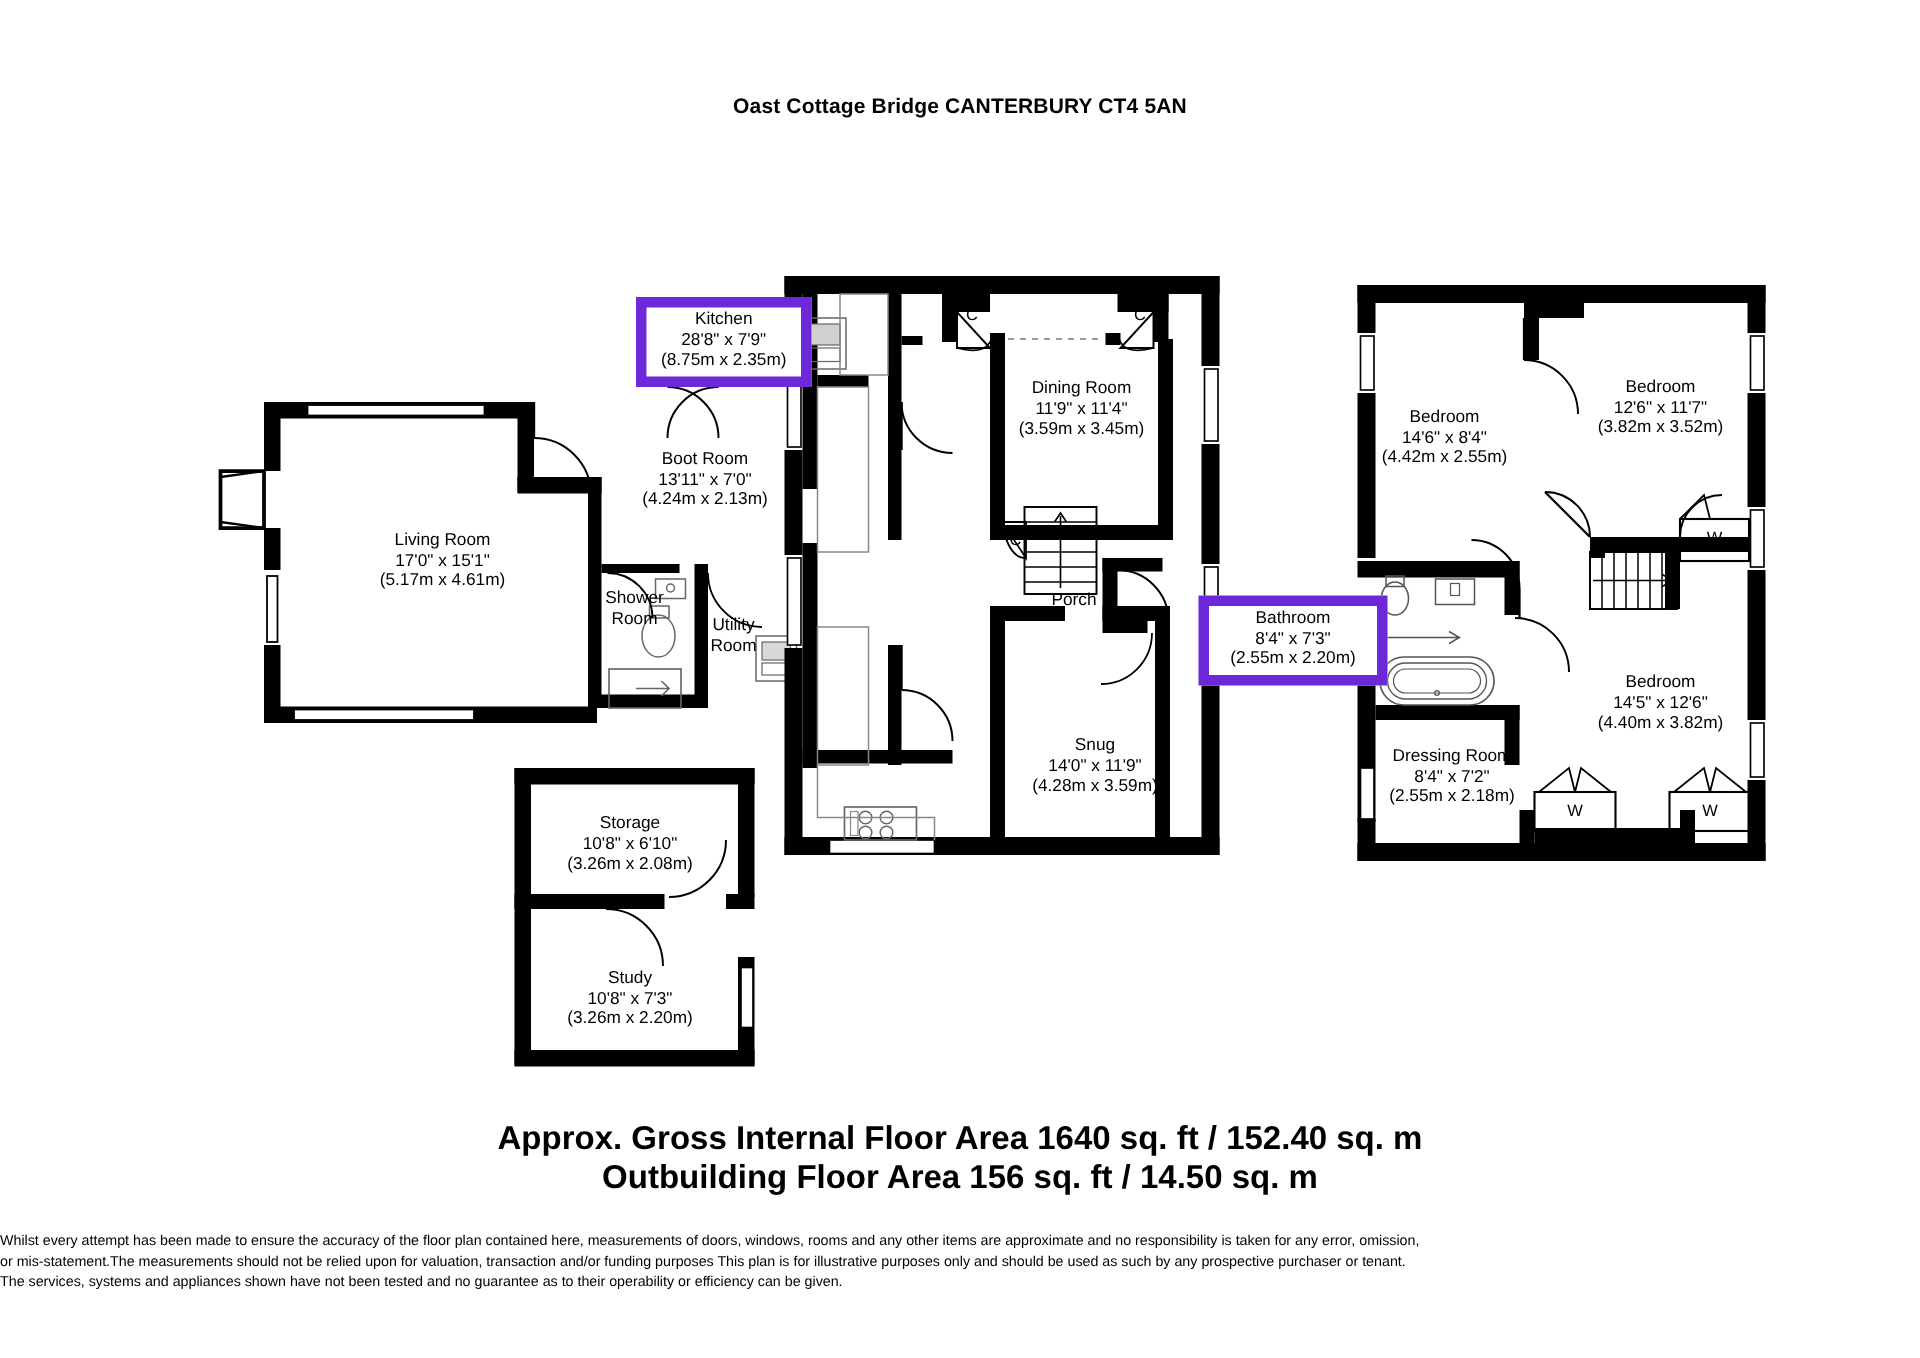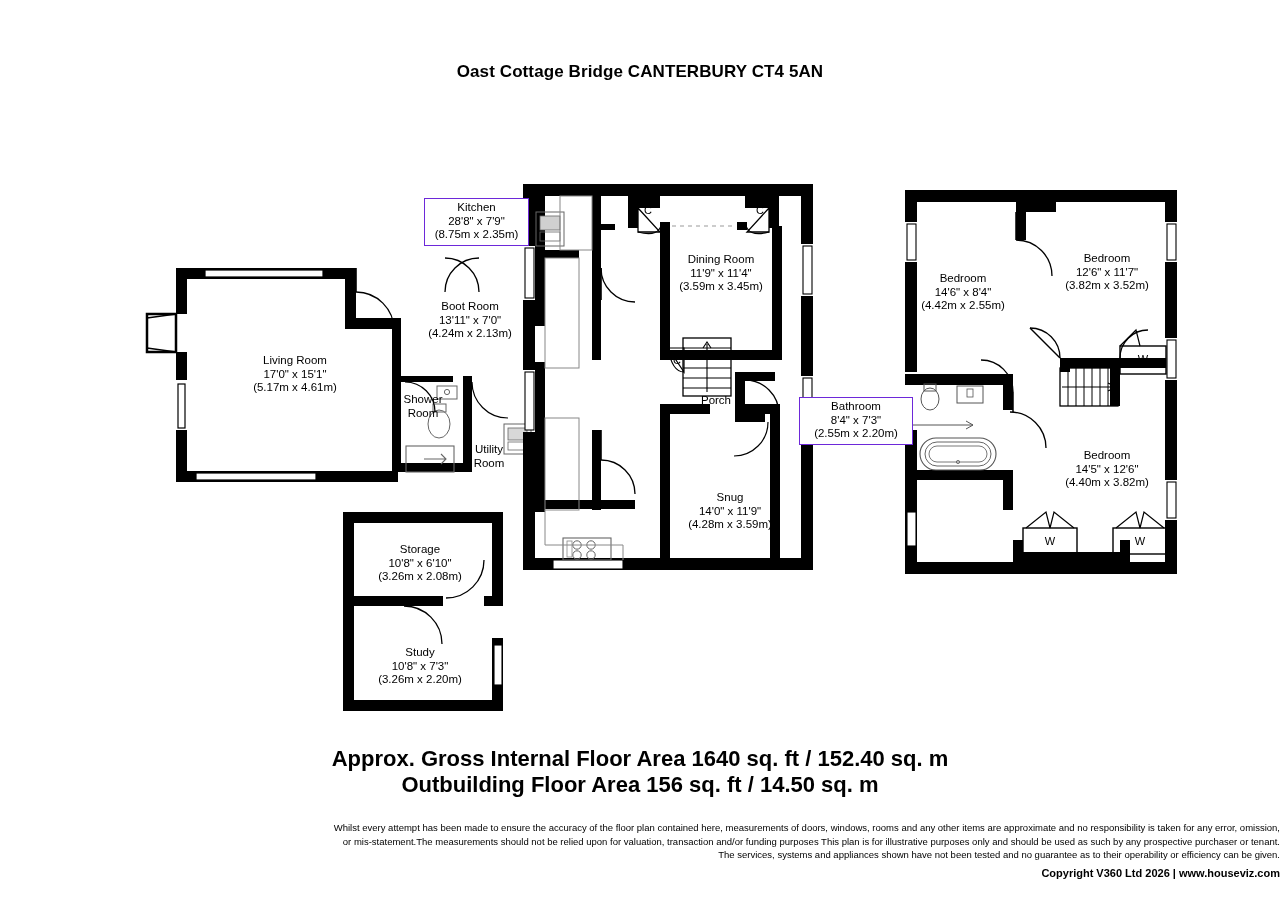--- a/index.html
+++ b/index.html
@@ -1,28 +1,28 @@
 <!DOCTYPE html>
 <html><head>
 <meta charset="utf-8">
 <style>
   html,body{margin:0;padding:0;background:#ffffff;}
   body{width:1280px;height:905px;position:relative;overflow:hidden;
        font-family:"Liberation Sans",sans-serif;color:#000;}
   #plan{position:absolute;inset:0;}
   .title{position:absolute;left:0;right:0;top:62px;text-align:center;
-         font-size:17px;font-weight:bold;letter-spacing:.1px;}
+         font-size:14px;font-weight:bold;letter-spacing:.1px;}
   .areas{position:absolute;left:0;right:0;top:746px;text-align:center;}
   .areas div{font-size:22px;font-weight:bold;line-height:26px;}
-  .disc{position:absolute;left:0;right:0;top:821px;text-align:right;}
+  .disc{position:absolute;left:0;right:0;top:821px;text-align:left;}
   .disc p{margin:0;font-size:9.5px;line-height:13.5px;}
   .disc .cp{margin-top:5px;font-size:11px;font-weight:bold;}
   .lbl{position:absolute;text-align:center;font-size:11.5px;line-height:13.6px;
        white-space:nowrap;}
-  .boxed{border:1px solid #6d28d9;background:#fff;padding:2px 6px 3px 6px;}
+  .boxed{border:7px solid #6d28d9;background:#fff;padding:2px 6px 3px 6px;}
   .tag{position:absolute;font-size:11px;text-align:center;}
   svg{position:absolute;left:0;top:0;}
 </style>
 </head>
 <body>
 
 <div class="title">Oast Cottage Bridge CANTERBURY CT4 5AN</div>
 
 <div id="plan">
 
@@ -273,21 +273,21 @@
   <div>Living Room</div>
   <div>17'0" x 15'1"</div>
   <div>(5.17m x 4.61m)</div>
 </div>
 
 <div class="lbl" style="left:394px;top:393px;width:58px;">
   <div style="white-space:normal;">Shower Room</div>
 </div>
 
 <div class="lbl" style="left:465px;top:411px;width:48px;">
-  <div style="white-space:normal;margin-top:32px;">Utility Room</div>
+  <div style="white-space:normal;">Utility Room</div>
 </div>
 
 <div class="lbl" style="left:651px;top:253px;width:140px;">
   <div>Dining Room</div>
   <div>11'9" x 11'4"</div>
   <div>(3.59m x 3.45m)</div>
 </div>
 
 <div class="lbl" style="left:692px;top:394px;width:48px;">
   <div>Porch</div>
@@ -316,20 +316,25 @@
   <div>12'6" x 11'7"</div>
   <div>(3.82m x 3.52m)</div>
 </div>
 
 <div class="lbl" style="left:1040px;top:449px;width:134px;">
   <div>Bedroom</div>
   <div>14'5" x 12'6"</div>
   <div>(4.40m x 3.82m)</div>
 </div>
 
+<div class="lbl" style="left:903px;top:498px;width:130px;">
+  <div>Dressing Room</div>
+  <div>8'4" x 7'2"</div>
+  <div>(2.55m x 2.18m)</div>
+</div>
 
 <div class="lbl" style="left:353px;top:543px;width:134px;">
   <div>Storage</div>
   <div>10'8" x 6'10"</div>
   <div>(3.26m x 2.08m)</div>
 </div>
 
 <div class="lbl" style="left:353px;top:646px;width:134px;">
   <div>Study</div>
   <div>10'8" x 7'3"</div>
@@ -348,14 +353,13 @@
 
 <div class="areas">
   <div>Approx. Gross Internal Floor Area 1640 sq. ft / 152.40 sq. m</div>
   <div>Outbuilding Floor Area 156 sq. ft / 14.50 sq. m</div>
 </div>
 
 <div class="disc">
   <p>Whilst every attempt has been made to ensure the accuracy of the floor plan contained here, measurements of doors, windows, rooms and any other items are approximate and no responsibility is taken for any error, omission,</p>
   <p>or mis-statement.The measurements should not be relied upon for valuation, transaction and/or funding purposes This plan is for illustrative purposes only and should be used as such by any prospective purchaser or tenant.</p>
   <p>The services, systems and appliances shown have not been tested and no guarantee as to their operability or efficiency can be given.</p>
-  <p class="cp">Copyright V360 Ltd 2026 | www.houseviz.com</p>
 </div>
 
 </body></html>

